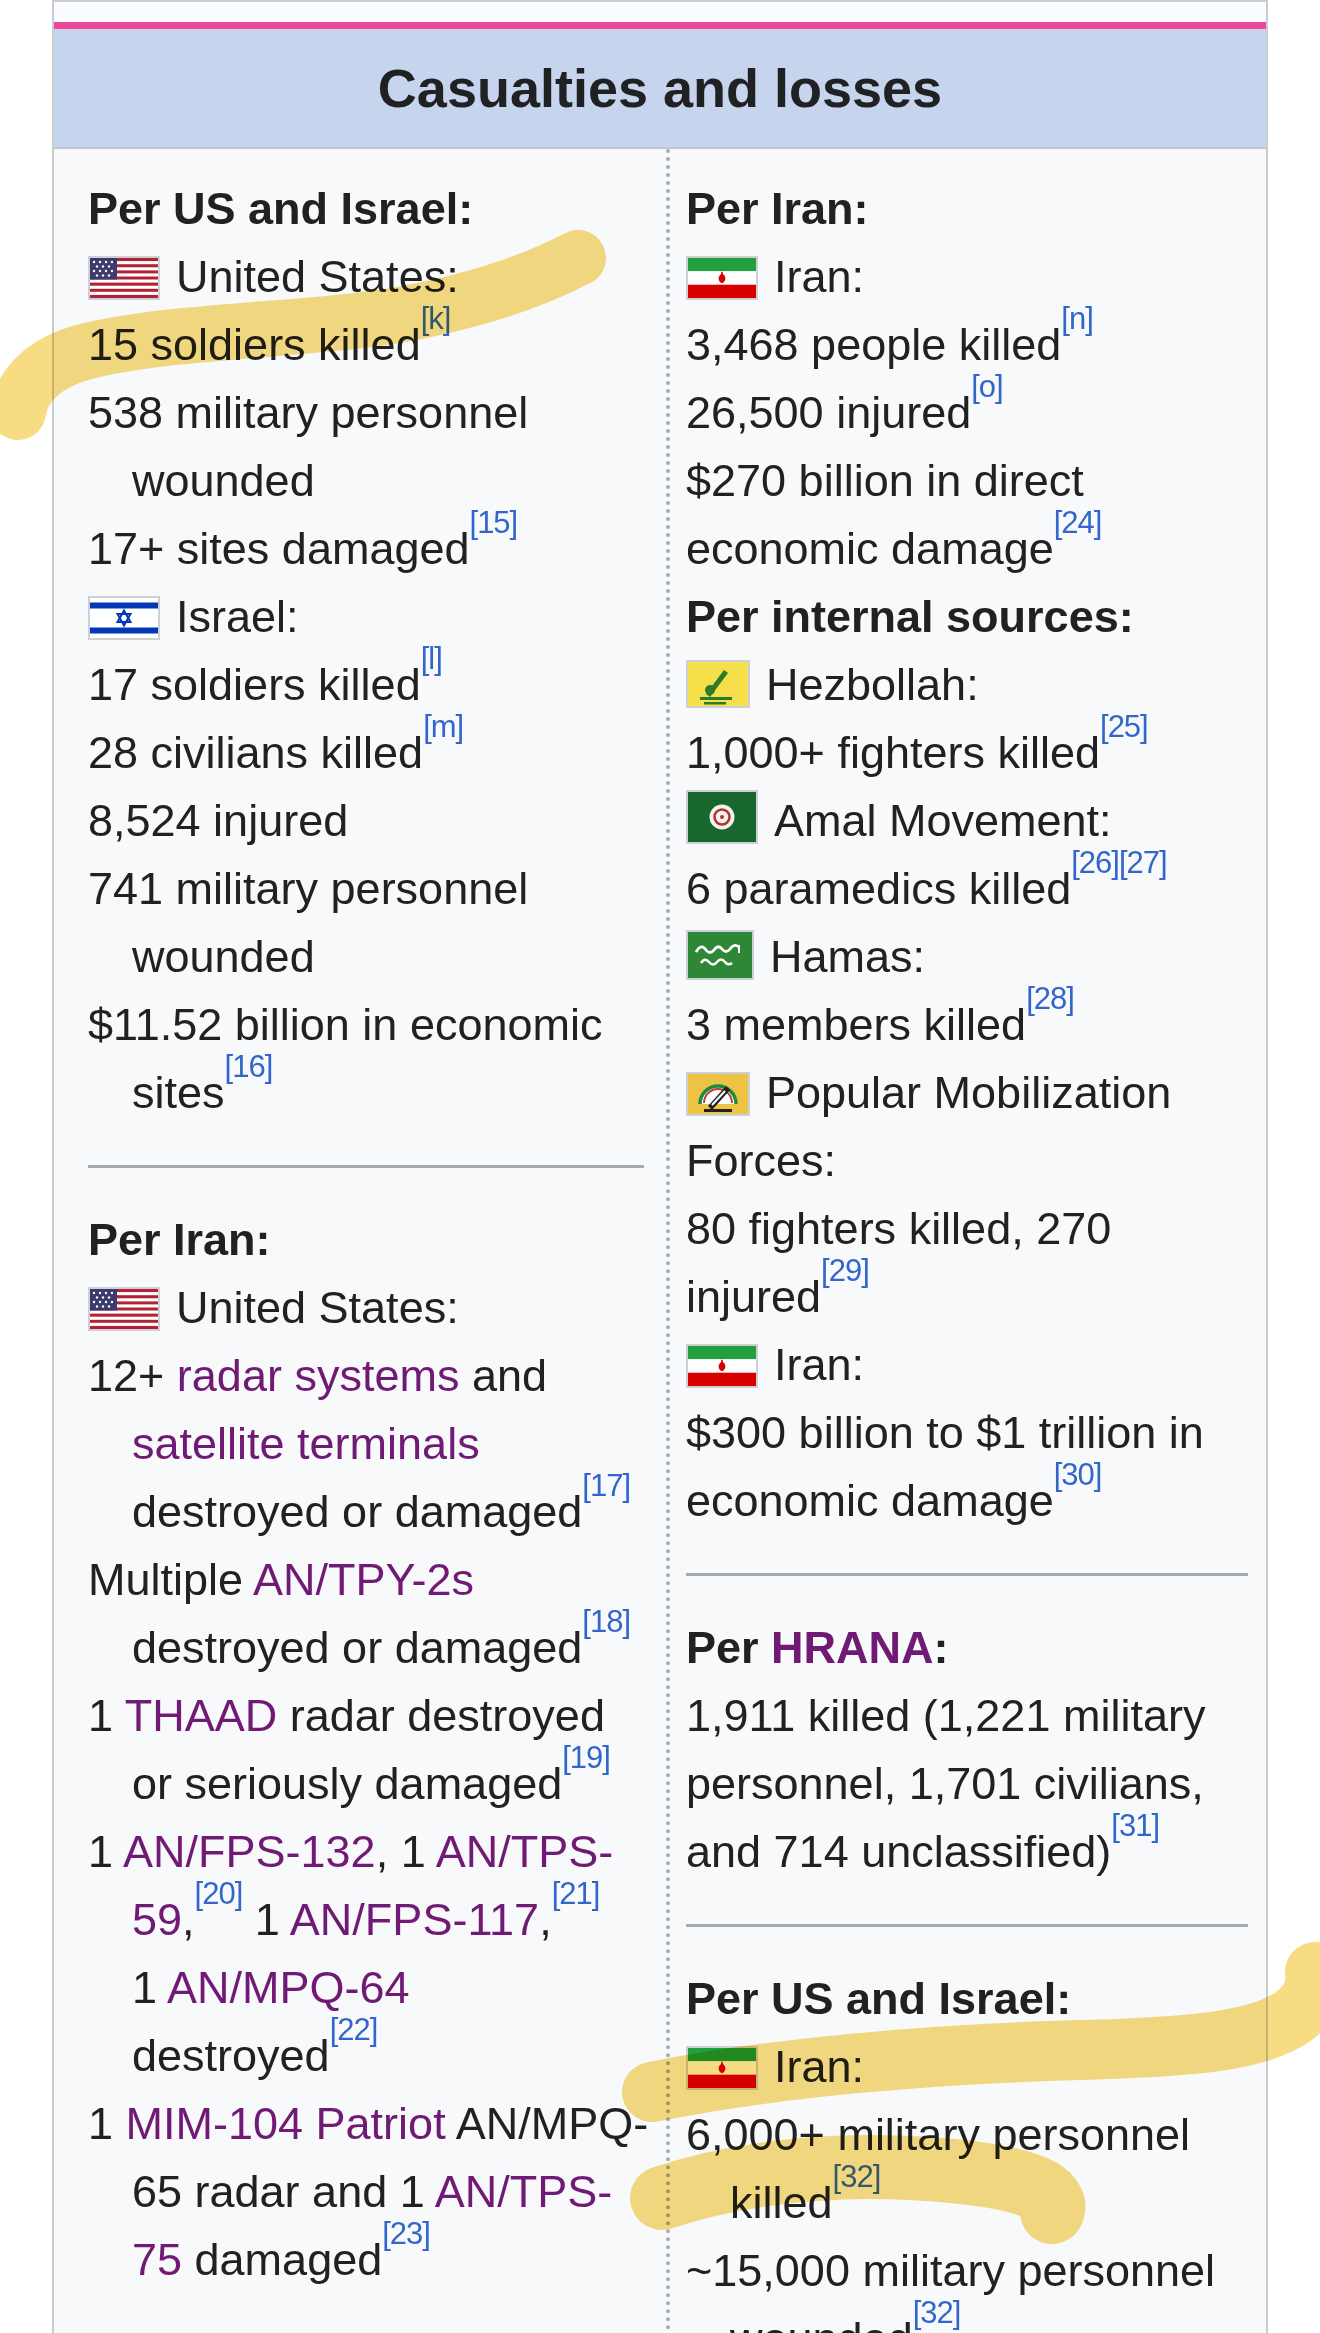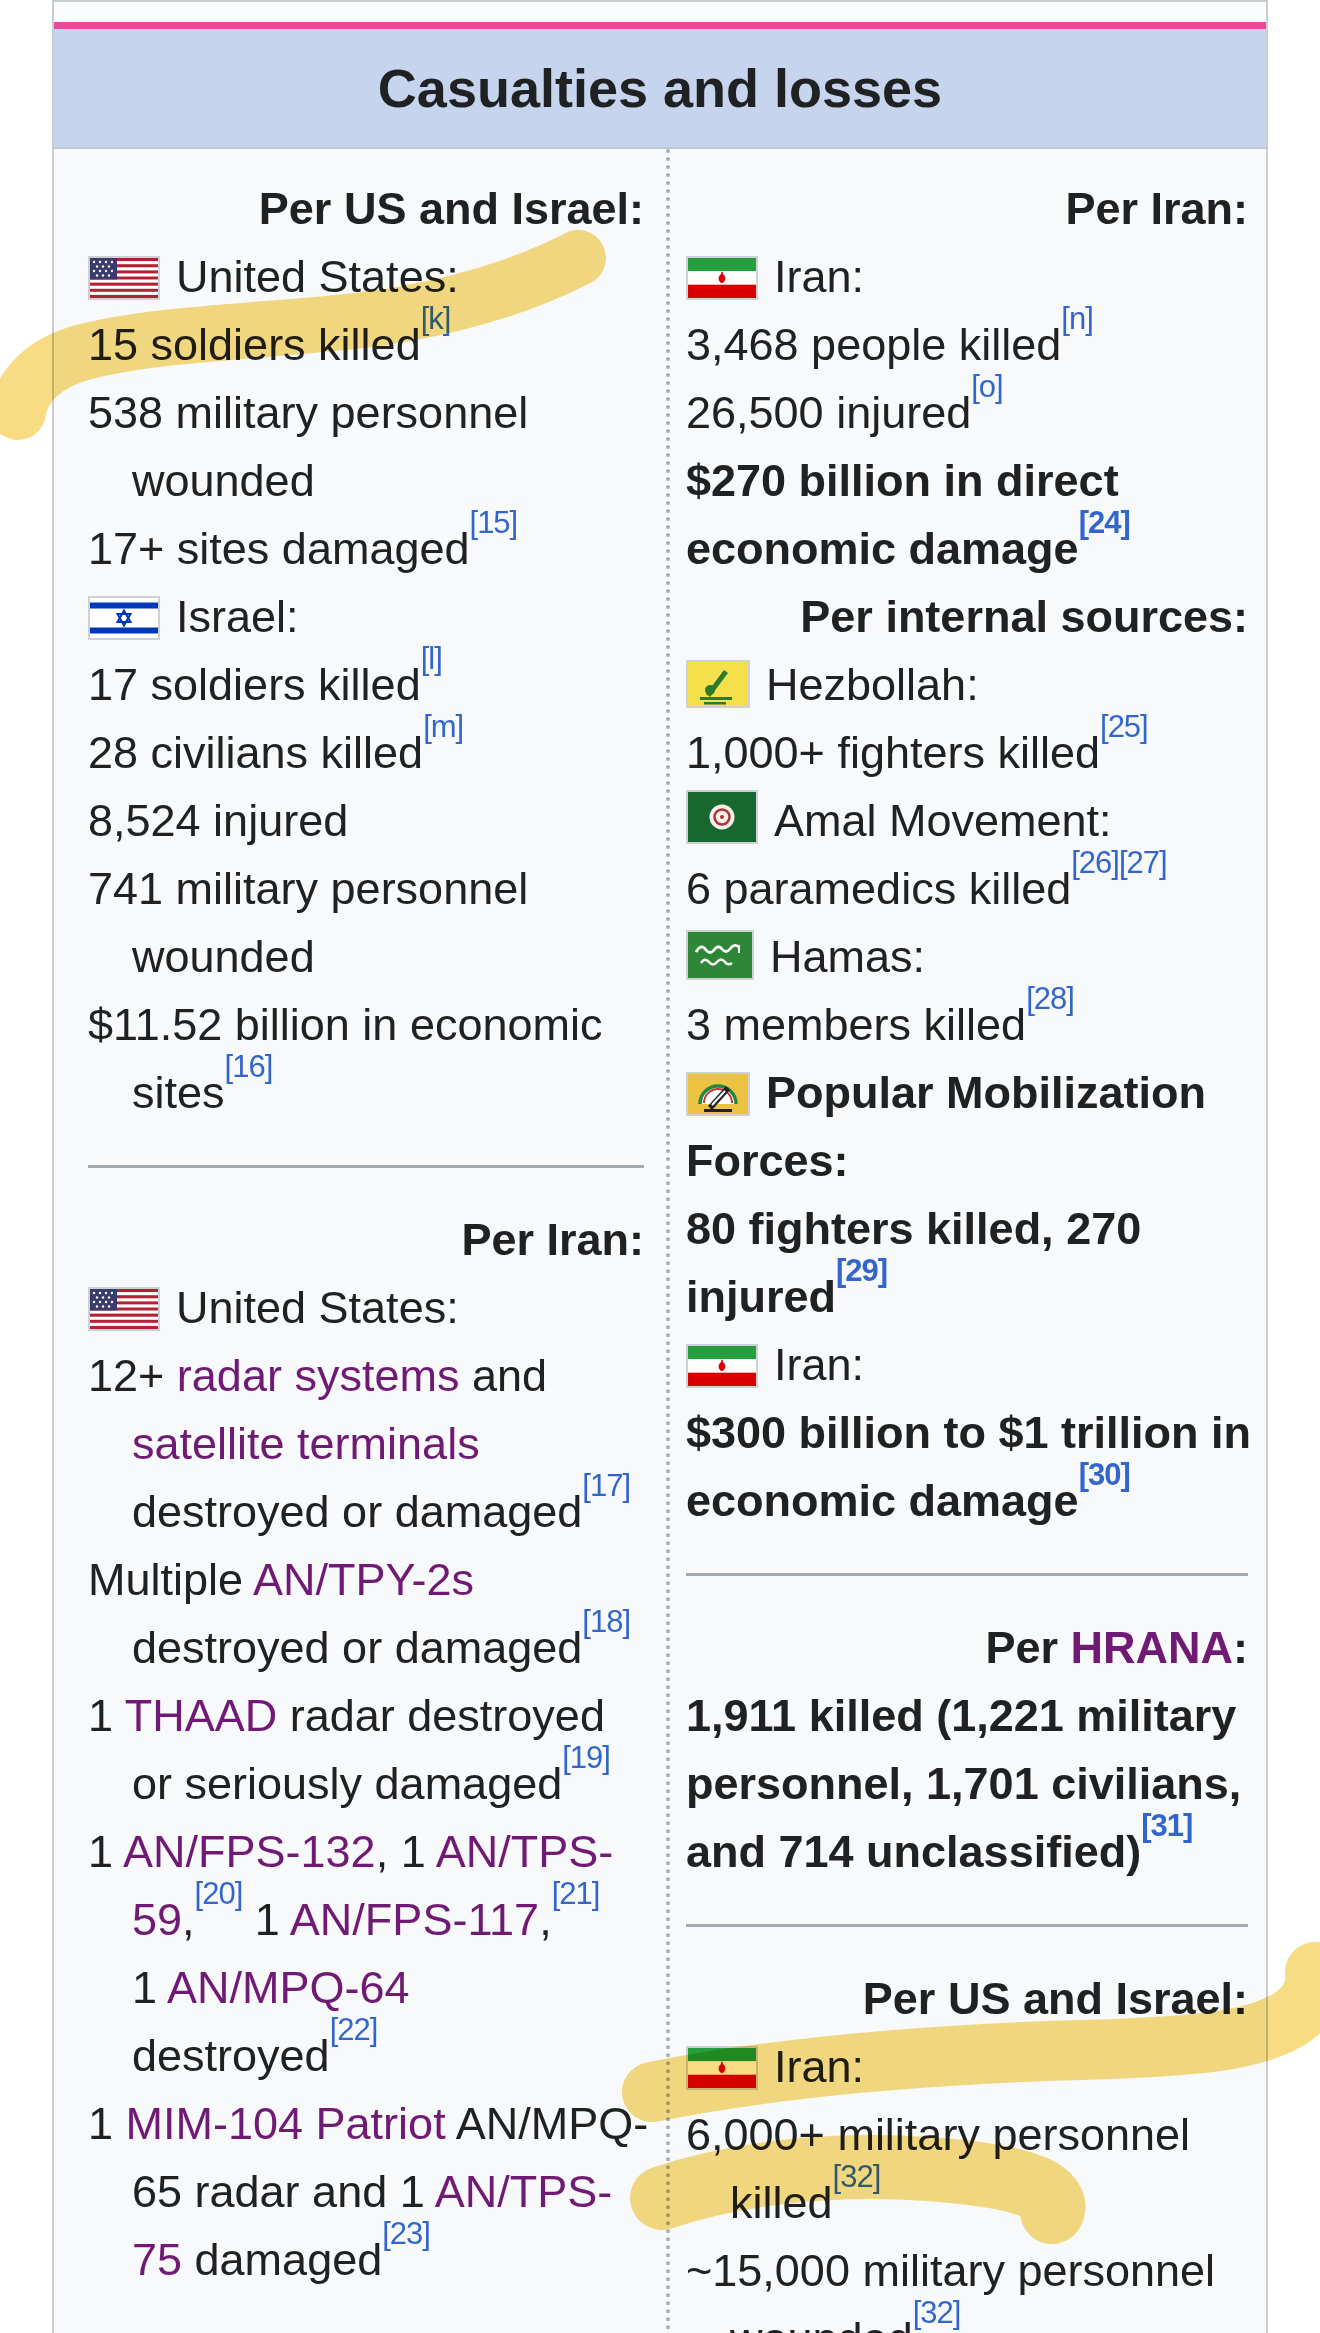--- a/index.html
+++ b/index.html
@@ -16,22 +16,22 @@
   .ib-header{
     height:118px;background:#c6d4ee;border-top:7px solid #ec4899;border-bottom:2px solid #c2c7cd;
     display:flex;align-items:center;justify-content:center;
     font-weight:bold;font-size:54px;color:#1f2123;letter-spacing:0;
   }
   .tbody{display:flex;align-items:stretch;background:#f8f9fa;height:2191px;overflow:hidden;}
   .col{box-sizing:border-box;overflow:hidden;}
   .col-left{width:616px;border-right:4px dotted #a6adb5;padding:26px 22px 0 34px;}
   .col-right{flex:1;padding:26px 18px 0 16px;}
   .item{font-size:45px;line-height:68px;padding-left:44px;text-indent:-44px;white-space:nowrap;}
-  .item.noindent{padding-left:0;text-indent:0;font-weight:bold;}
-  .item.heading{font-weight:bold;text-align:right;}
+  .item.noindent{padding-left:0;text-indent:0;}
+  .item.heading{font-weight:bold;}
   .lnk{color:#701a75;text-decoration:none;cursor:pointer;}
   .item.heading .lnk{font-weight:bold;}
   sup.refsup{line-height:0;font-size:31px;position:relative;top:-15px;letter-spacing:-1px;}
   sup.refsup a{color:#3366cc;text-decoration:none;cursor:pointer;}
   hr.sec-divider{border:none;height:3px;background:#a2a9b1;margin:38px 0;width:100%;}
   .flag{
     display:inline-block;border:2px solid #cdd0d4;background:#fff;
     vertical-align:-8px;margin-right:16px;text-indent:0;line-height:0;
   }
   .flag svg{display:block;}

